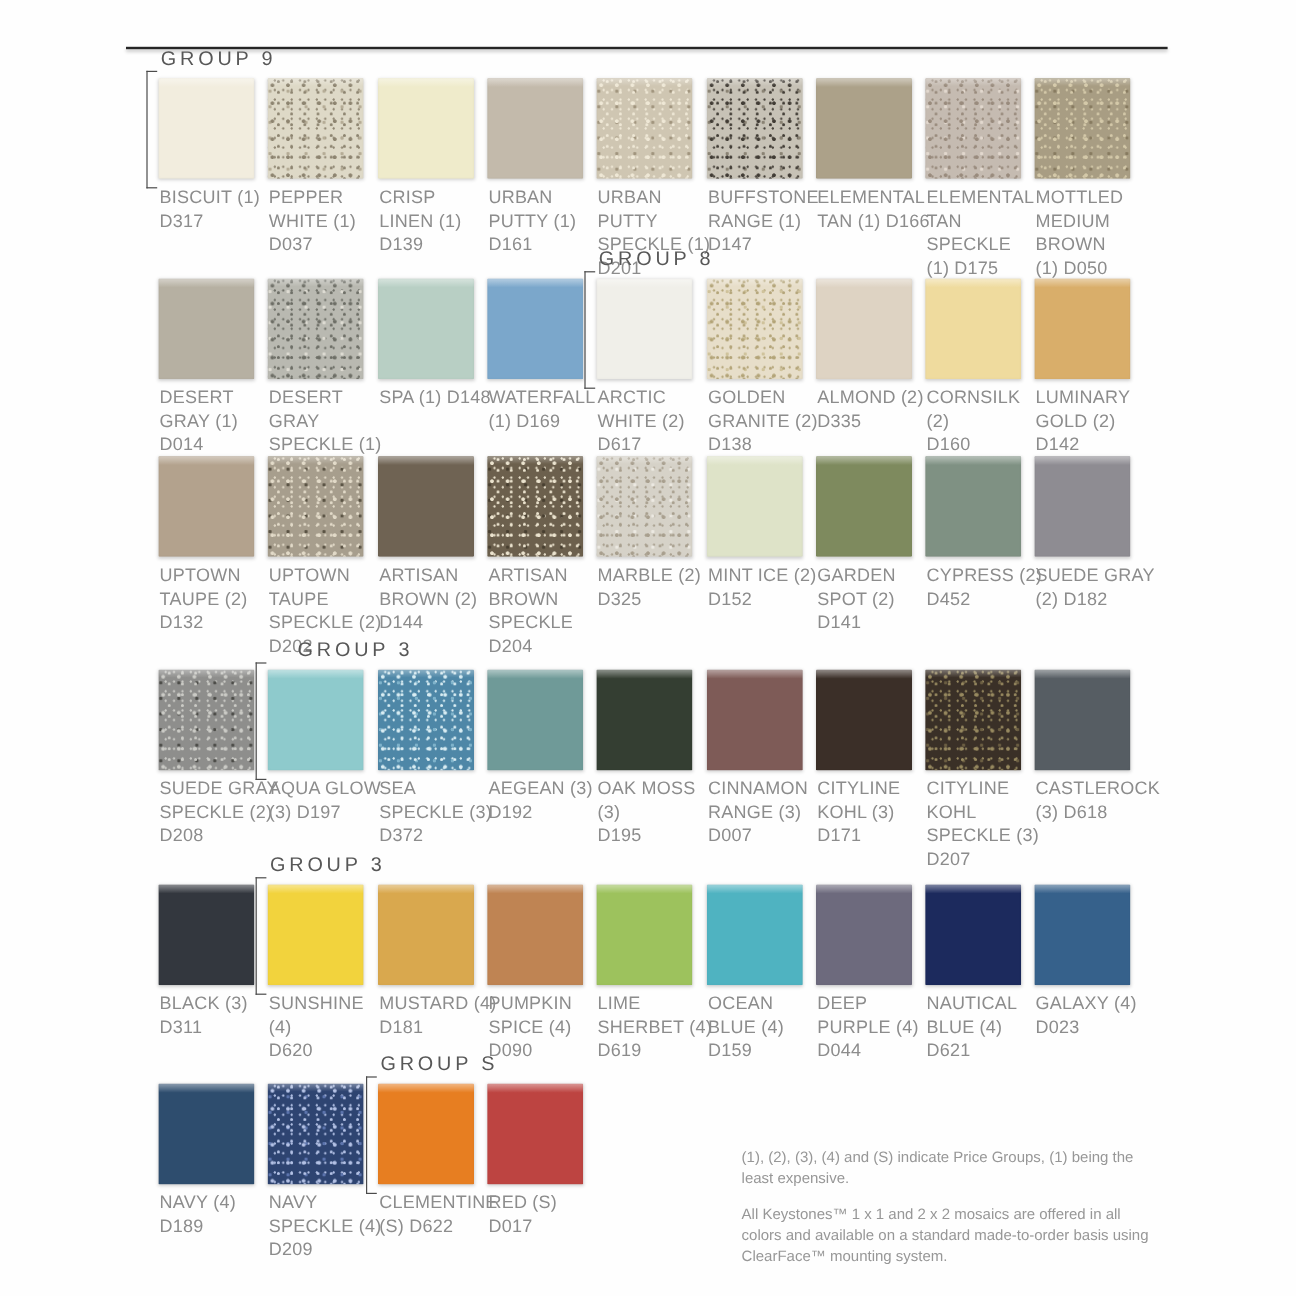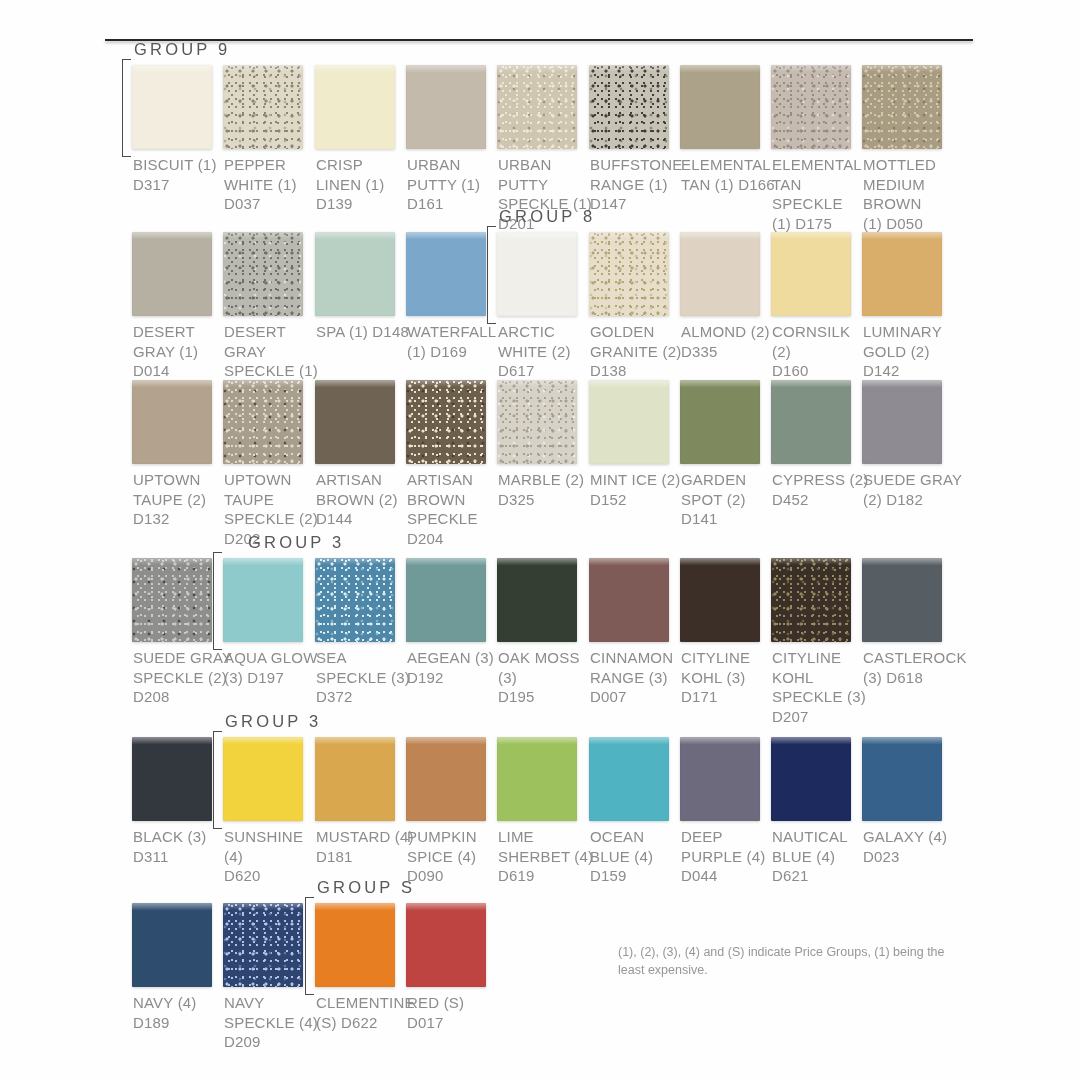--- a/index.html
+++ b/index.html
@@ -37,21 +37,21 @@
     background-size:100% 100%, 13px 15px, 11px 9px, 15px 13px, 9px 12px, 7px 8px;
   }
   .swatch-label{
     position:absolute;left:1px;top:90px;width:100px;
     font-size:15px;line-height:1.3;letter-spacing:.2px;color:#8c8c8c;
   }
   .footer{
     position:absolute;left:618px;top:944px;width:352px;
     font-size:12.5px;line-height:1.42;color:#979797;
   }
-  .footer p{margin:0 0 7px 0;}
+  .footer p{margin:12px 0 7px 0;}
 </style>
 </head>
 <body>
 
 <div class="page">
   <div class="rule-top"></div>
   <div id="grid">
       <div class="cell" style="left: 132px; top: 65px;">
         <div class="swatch" style="--base: #f2edde;"></div>
         <div class="swatch-label">BISCUIT (1)<br>D317</div>
@@ -254,14 +254,15 @@
       <div class="bracket" style="left: 487px; top: 226px; height: 96px;"></div>
       <div class="group-header" style="left: 225px; top: 533px; margin-left: 23px;">GROUP 3</div>
       <div class="bracket" style="left: 213px; top: 552px; height: 96px;"></div>
       <div class="group-header" style="left: 225px; top: 712px;">GROUP 3</div>
       <div class="bracket" style="left: 213px; top: 731px; height: 96px;"></div>
       <div class="group-header" style="left: 317px; top: 878px;">GROUP S</div>
       <div class="bracket" style="left: 305px; top: 897px; height: 96px;"></div>
     </div>
   <div class="footer">
     <p>(1), (2), (3), (4) and (S) indicate Price Groups, (1) being the least expensive.</p>
+    <p>All Keystones™ 1 x 1 and 2 x 2 mosaics are offered in all colors and available on a standard made-to-order basis using ClearFace™ mounting system.</p>
   </div>
 </div>
 
 </body></html>

